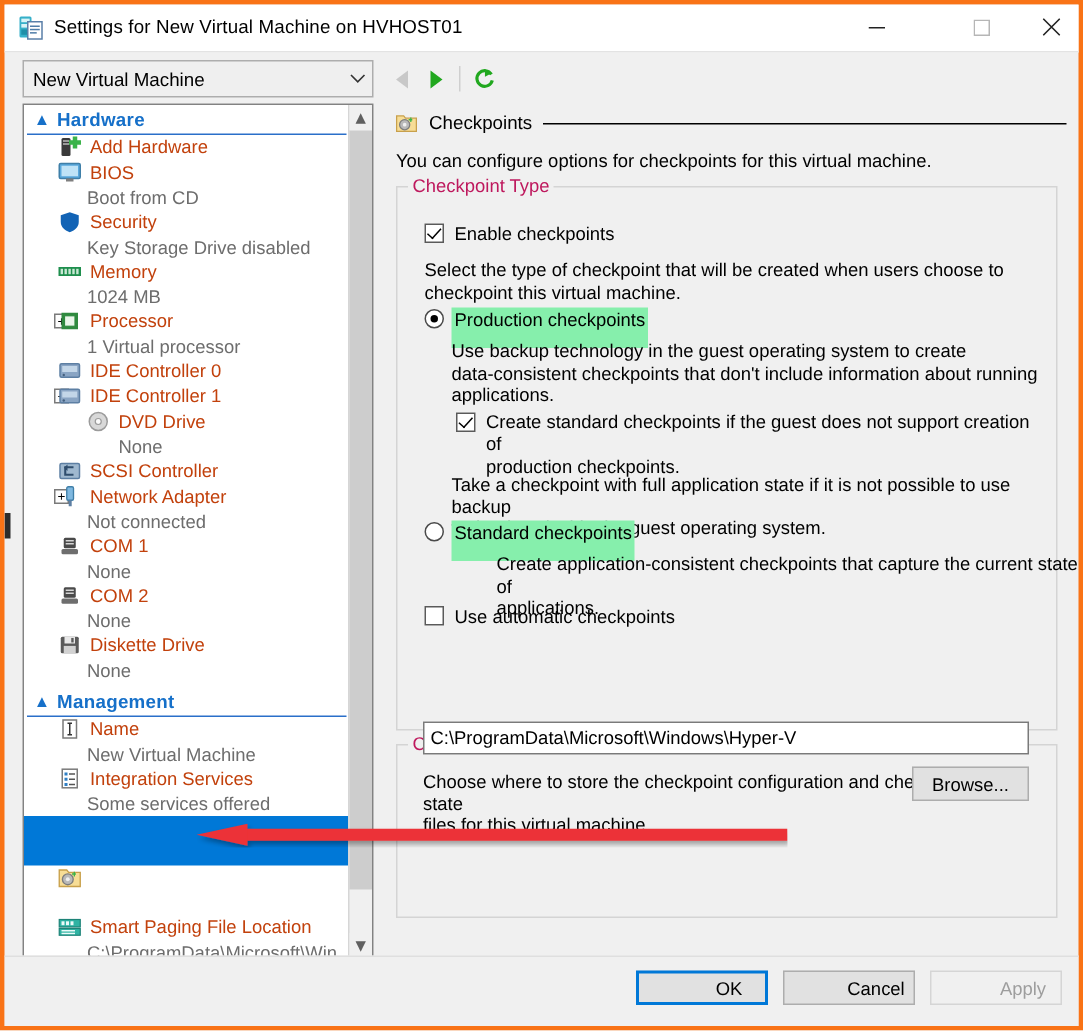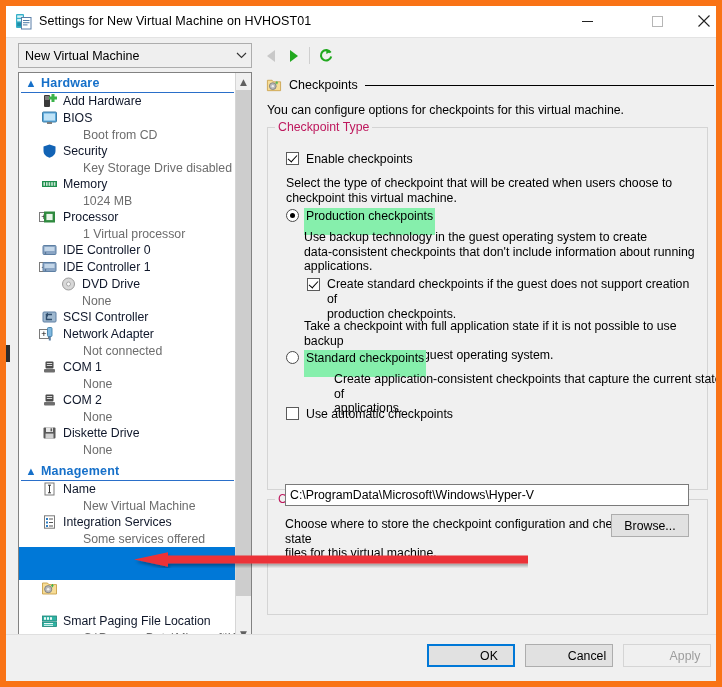--- a/index.html
+++ b/index.html
@@ -13,21 +13,21 @@
     color: #000000;
     -webkit-font-smoothing: antialiased;
   }
   #app {
     position: relative;
     width: 722px;
     height: 687px;
     overflow: hidden;
     background: #f0f0f0;
     box-sizing: border-box;
-    border: 6px solid #f97316;
+    border: 3px solid #f97316;
   }
 
   
   .titlebar {
     position: absolute;
     left: 0; top: 0;
     width: 720px; height: 31px;
     background: #ffffff;
     border-bottom: 1px solid #e3e3e3;
   }
@@ -163,29 +163,29 @@
   }
   .ticon {
     width: 17px; height: 16px;
     margin-left: 20px;
     margin-right: 5px;
     flex: 0 0 17px;
     position: relative;
   }
   .tlabel {
     font-size: 12.3px;
-    color: #0f172a;
+    color: #c2410c;
     line-height: 17px;
     white-space: nowrap;
   }
   .tsub {
     font-size: 12.3px;
     color: #6d6d6d;
     line-height: 16px;
-    padding-left: 64px;
+    padding-left: 42px;
     white-space: nowrap;
     overflow: hidden;
   }
   .tree-item.selected .tlabel,
   .tree-item.selected .tsub { color: #ffffff; }
   .tree-item.selected .row-bg { background: #0078d7; }
   .row-bg {
     position: absolute;
     left: 0; right: 0; top: 0; bottom: 0;
   }

